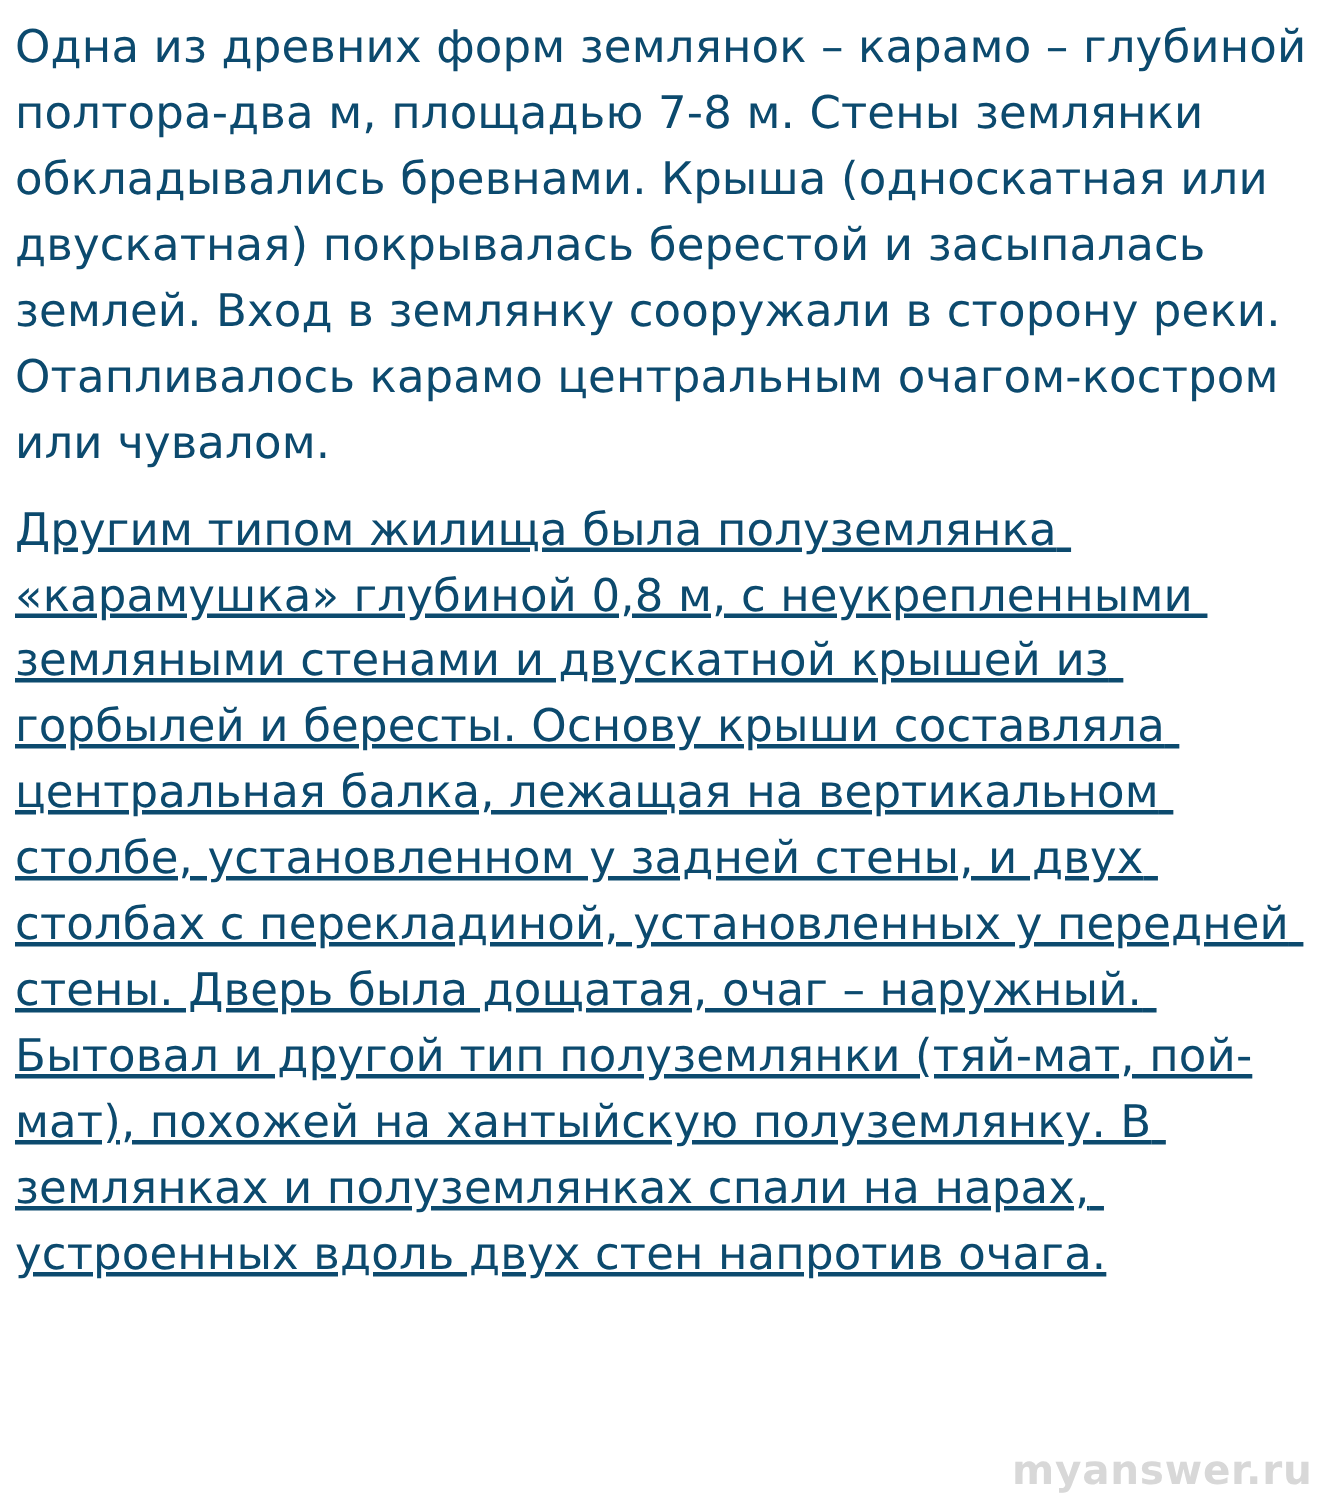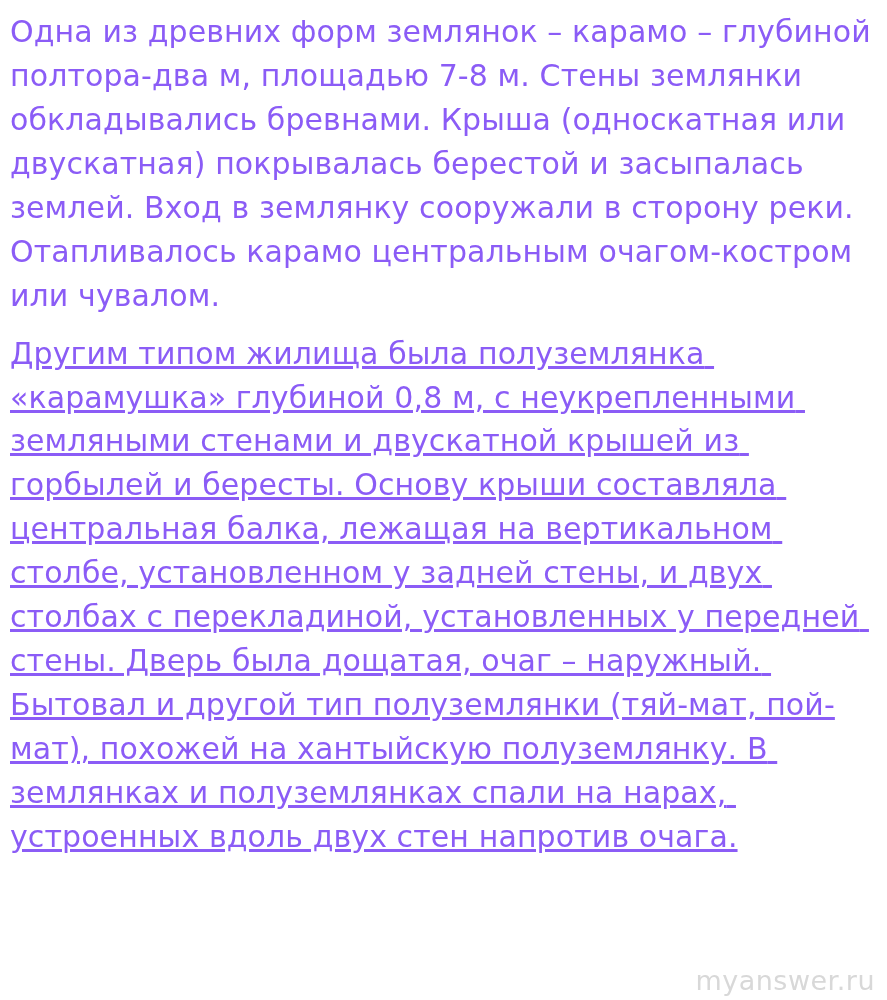--- a/index.html
+++ b/index.html
@@ -18,39 +18,40 @@
   .page {
     position: relative;
     width: 887px;
     height: 1000px;
     box-sizing: border-box;
     padding: 10px 14px 0 10px;
   }
   .para {
     font-size: 30px;
     line-height: 1.465;
-    color: #8b5cf6;
+    color: #0c4a6e;
     letter-spacing: 0.1px;
     margin: 0 0 14px 0;
     text-align: left;
     white-space: pre-wrap;
   }
   .para:last-of-type {
     margin-bottom: 0;
     text-decoration: underline;
   }
   .watermark {
     position: absolute;
     right: 12px;
     bottom: 4px;
     font-size: 27px;
     color: #d8d8d8;
     font-family: "DejaVu Sans", sans-serif;
     letter-spacing: 0.5px;
     user-select: none;
+    font-weight: bold;
   }
 </style>
 </head>
 <body>
 
 <div class="page">
   <p class="para">Одна из древних форм землянок – карамо – глубиной полтора-два м, площадью 7-8 м. Стены землянки обкладывались бревнами. Крыша (односкатная или двускатная) покрывалась берестой и засыпалась землей. Вход в землянку сооружали в сторону реки. Отапливалось карамо центральным очагом-костром или чувалом.</p>
   <p class="para">Другим типом жилища была полуземлянка «карамушка» глубиной 0,8 м, с неукрепленными земляными стенами и двускатной крышей из горбылей и бересты. Основу крыши составляла центральная балка, лежащая на вертикальном столбе, установленном у задней стены, и двух столбах с перекладиной, установленных у передней стены. Дверь была дощатая, очаг – наружный. Бытовал и другой тип полуземлянки (тяй-мат, пой-мат), похожей на хантыйскую полуземлянку. В землянках и полуземлянках спали на нарах, устроенных вдоль двух стен напротив очага.</p>
   <div class="watermark">myanswer.ru</div>
 </div>

